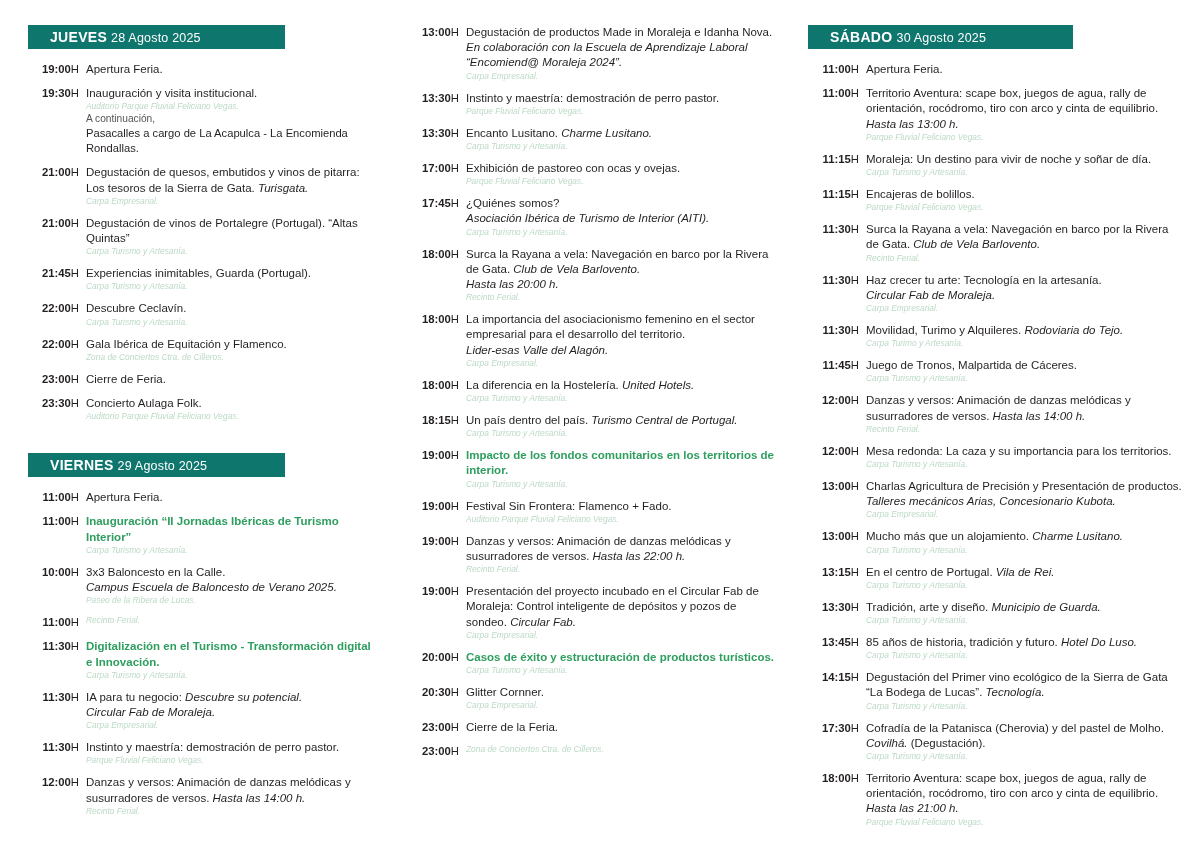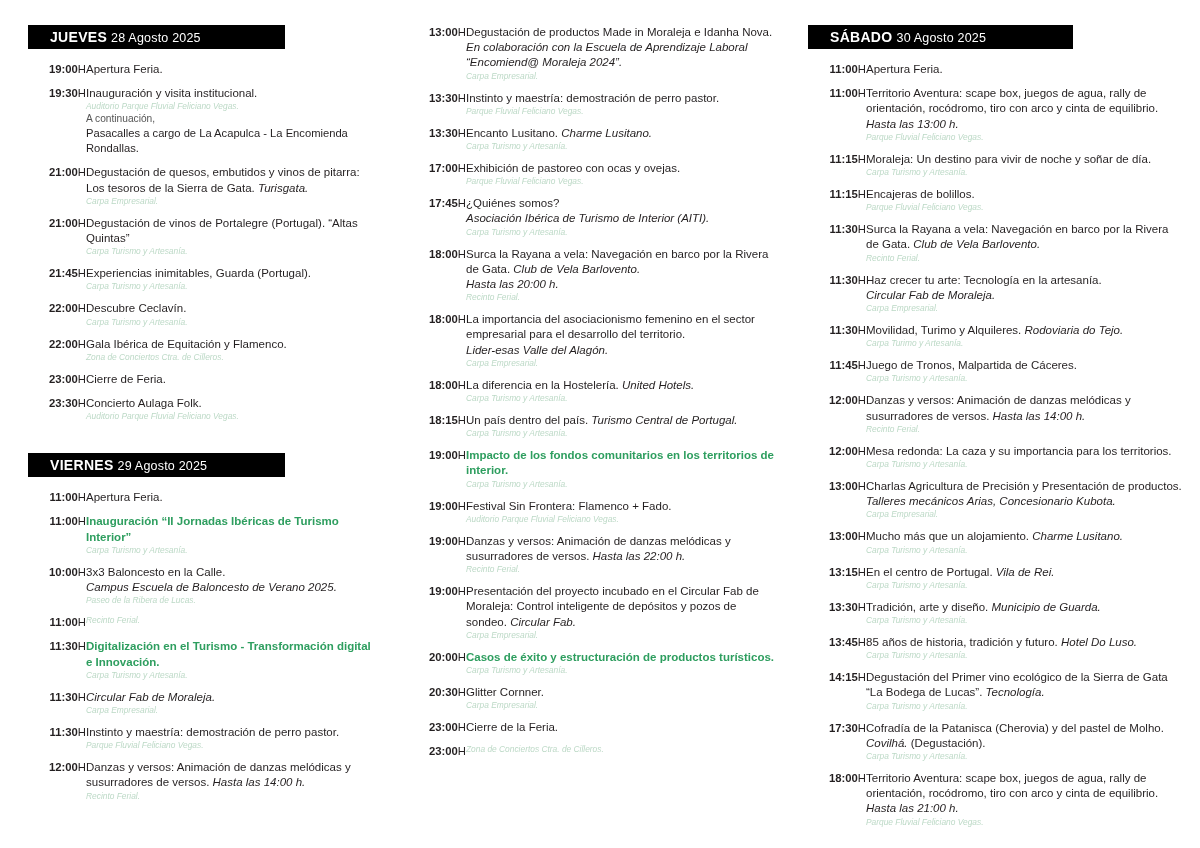--- a/index.html
+++ b/index.html
@@ -23,21 +23,21 @@
   }
   .column {
     flex: 0 0 auto;
   }
   .col-left   { width: 400px; padding-left: 28px; padding-right: 20px; }
   .col-mid    { width: 400px; padding-left: 8px;  padding-right: 20px; }
   .col-right  { width: 400px; padding-left: 8px;  padding-right: 18px; }
 
   
   .day-header {
-    background: #000000;
+    background: #0f766e;
     color: #ffffff;
     height: 24px;
     line-height: 24px;
     padding: 0 0 0 22px;
     font-size: 13.5px;
     letter-spacing: .2px;
     margin-bottom: 13px;
     white-space: nowrap;
     overflow: hidden;
   }
@@ -56,20 +56,21 @@
 
   
   .event {
     display: flex;
     align-items: flex-start;
     margin-bottom: 9px;
   }
   .event .time {
     flex: 0 0 58px;
     text-align: right;
+    padding-right: 7px;
     font-size: 11.3px;
     line-height: 15.2px;
     white-space: nowrap;
     color: #231f20;
     padding-top: 0px;
   }
   .event .time b {
     font-weight: bold;
   }
   .event .time .h {
@@ -215,20 +216,21 @@
       <div class="event highlight">
         <div class="time"><b>11:30</b><span class="h">H</span></div>
         <div class="body">
           <div class="title">Digitalización en el Turismo - Transformación digital e Innovación.</div>
           <div class="venue">Carpa Turismo y Artesanía.</div>
         </div>
       </div>
       <div class="event">
         <div class="time"><b>11:30</b><span class="h">H</span></div>
         <div class="body">
+          <div class="title">IA para tu negocio: <i>Descubre su potencial.</i></div>
           <div class="title ital">Circular Fab de Moraleja.</div>
           <div class="venue">Carpa Empresarial.</div>
         </div>
       </div>
       <div class="event">
         <div class="time"><b>11:30</b><span class="h">H</span></div>
         <div class="body">
           <div class="title">Instinto y maestría: demostración de perro pastor.</div>
           <div class="venue">Parque Fluvial Feliciano Vegas.</div>
         </div>

